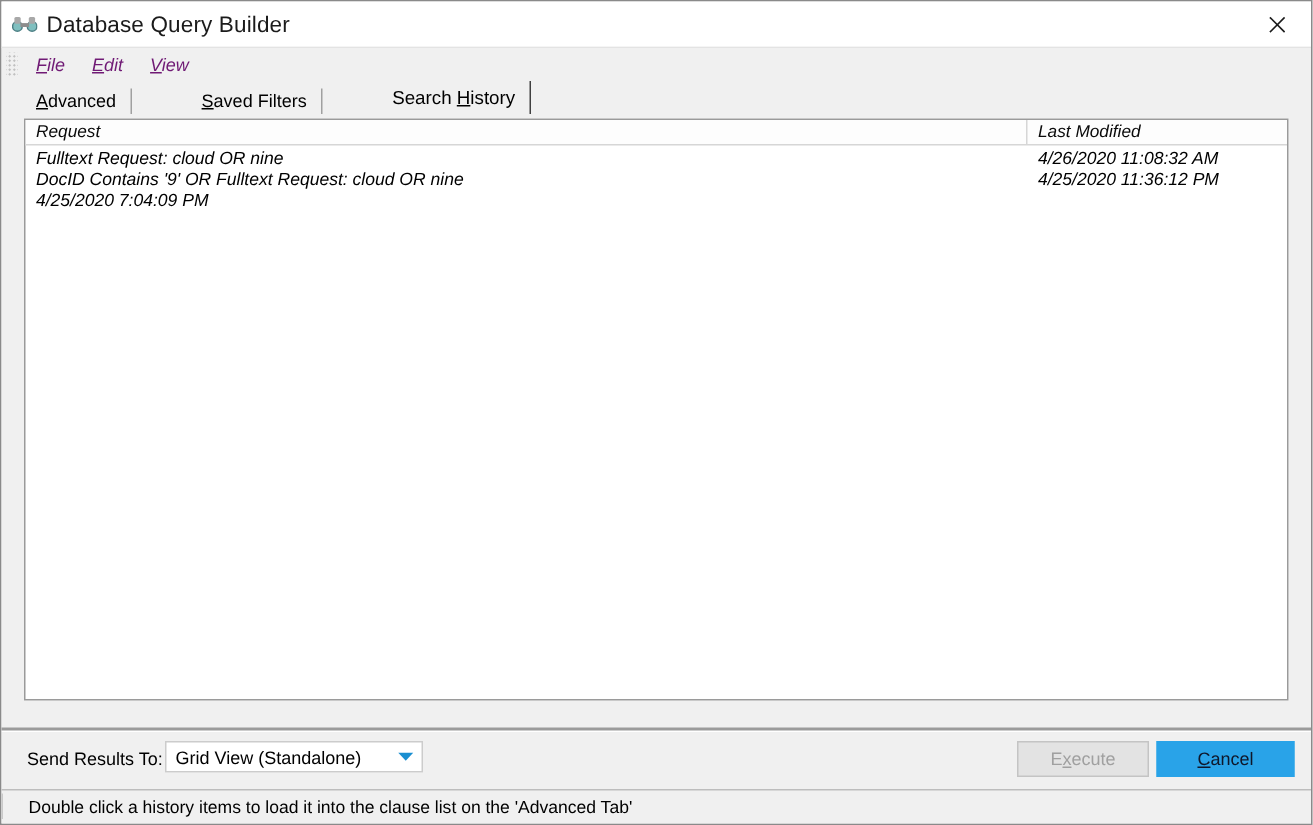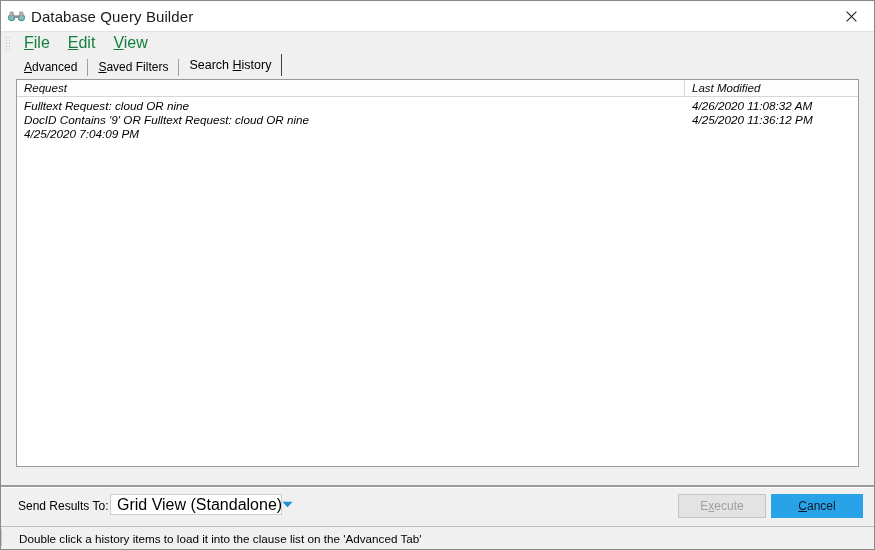--- a/index.html
+++ b/index.html
@@ -77,37 +77,39 @@
     height: 16px;
     margin-left: 3px;
     margin-right: 3px;
     background-image:
       radial-gradient(#b6b6b6 0.6px, transparent 0.7px);
     background-size: 3px 3px;
     background-position: 1px 1px;
     opacity: 0.9;
   }
   .menu-item {
-    font-size: 16px;
-    color: #15803d;
+    font-size: 12px;
+    color: #701a75;
     padding: 2px 9px;
     white-space: nowrap;
     cursor: default;
+    font-style: italic;
   }
   .menu-item u { text-decoration: underline; }
 
   
   .tabstrip {
     position: relative;
     height: 22px;
     flex: 0 0 auto;
     display: flex;
     align-items: flex-end;
     padding-left: 13px;
     background: #f0f0f0;
+    gap: 36px;
   }
   .tab {
     font-size: 12px;
     color: #000;
     box-sizing: border-box;
     background: #f0f0f0;
     border-right: 1px solid #a0a0a0;
     padding: 1px 10px 2px 10px;
     height: 17px;
     line-height: 15px;
@@ -222,21 +224,21 @@
     width: 172px;
     height: 21px;
     box-sizing: border-box;
     background: #ffffff;
     border: 1px solid #cccccc;
     display: flex;
     align-items: center;
     cursor: default;
   }
   .combo-value {
-    font-size: 16px;
+    font-size: 12px;
     color: #000;
     padding-left: 6px;
     white-space: nowrap;
     flex: 1 1 auto;
   }
   .combo-arrow {
     width: 22px;
     display: flex;
     align-items: center;
     justify-content: center;

